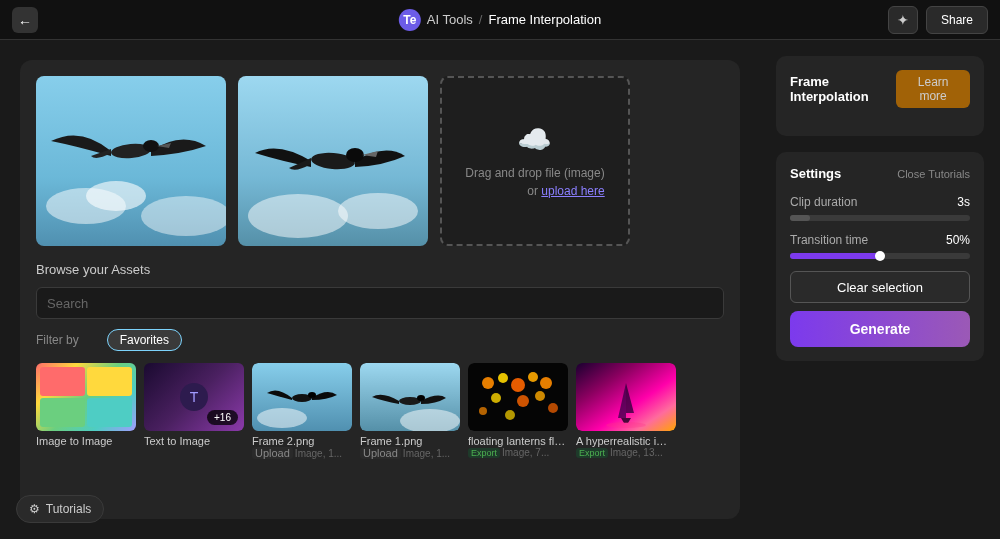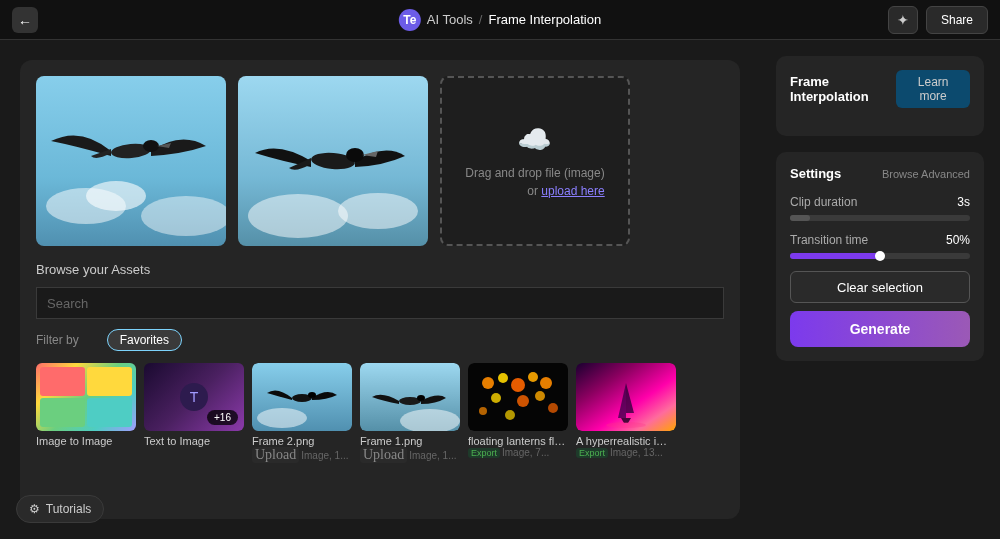--- a/index.html
+++ b/index.html
@@ -177,21 +177,21 @@
       font-size: 13px;
       color: #ccc;
       margin-bottom: 10px;
     }
 
     .search-bar {
       width: 100%;
       height: 32px;
       background: #1a1a1a;
       border: 1px solid #3a3a3a;
-      border-radius: 0;
+      border-radius: 6px;
       padding: 0 10px;
       color: #fff;
       font-size: 13px;
       margin-bottom: 10px;
       outline: none;
     }
     .search-bar::placeholder { color: #666; }
 
     .filter-row {
       display: flex;
@@ -275,24 +275,23 @@
       white-space: nowrap;
       overflow: hidden;
       text-overflow: ellipsis;
     }
 
     .meta-upload {
       display: inline-block;
       background: #2a2a2a;
       border-radius: 3px;
       padding: 0 3px;
-      font-size: 14px;
+      font-size: 11px;
       color: #888;
       margin-right: 2px;
-      font-family: Liberation Serif, serif;
     }
     .meta-export {
       display: inline-block;
       background: #1e3a2a;
       border-radius: 3px;
       padding: 0 3px;
       font-size: 9px;
       color: #4caf50;
       margin-right: 2px;
     }
@@ -320,21 +319,21 @@
       margin-bottom: 14px;
     }
 
     .panel-title {
       font-size: 13px;
       font-weight: 600;
       color: #fff;
     }
 
     .learn-more-btn {
-      background: #0c4a6e;
+      background: #a16207;
       border: none;
       border-radius: 6px;
       padding: 5px 10px;
       font-size: 12px;
       color: #ccc;
       cursor: pointer;
     }
 
     .settings-header {
       display: flex;
@@ -692,21 +691,21 @@
     <div class="panel-card">
       <div class="panel-header">
         <span class="panel-title">Frame Interpolation</span>
         <button class="learn-more-btn">Learn more</button>
       </div>
     </div>
 
     <div class="panel-card">
       <div class="settings-header">
         <span class="settings-title">Settings</span>
-        <button class="close-advanced-btn">Browse Advanced</button>
+        <button class="close-advanced-btn">Close Tutorials</button>
       </div>
 
       
       <div class="setting-row">
         <div class="setting-label-row">
           <span class="setting-label">Clip duration</span>
           <span class="setting-value">3s</span>
         </div>
         <div class="slider-track">
           <div class="slider-fill-clip"></div>

